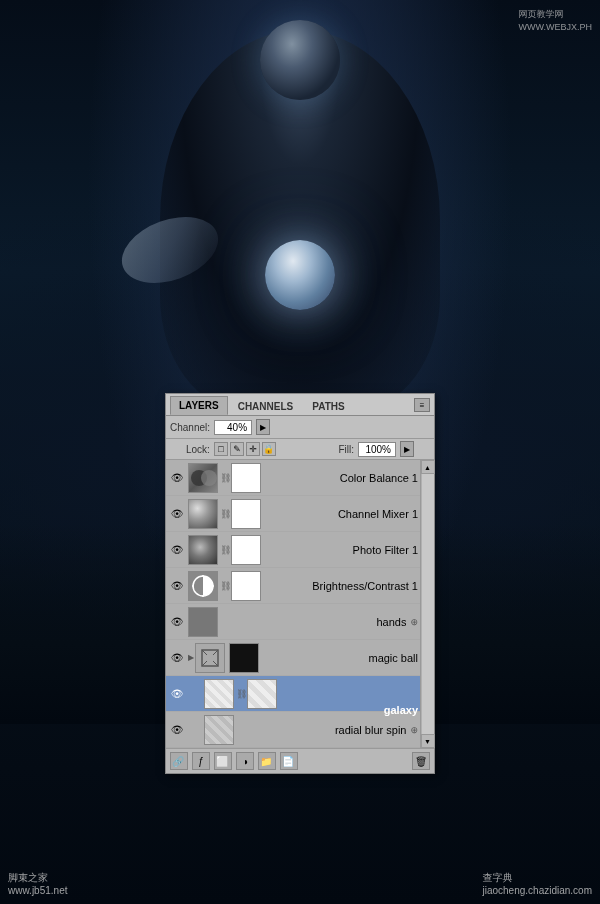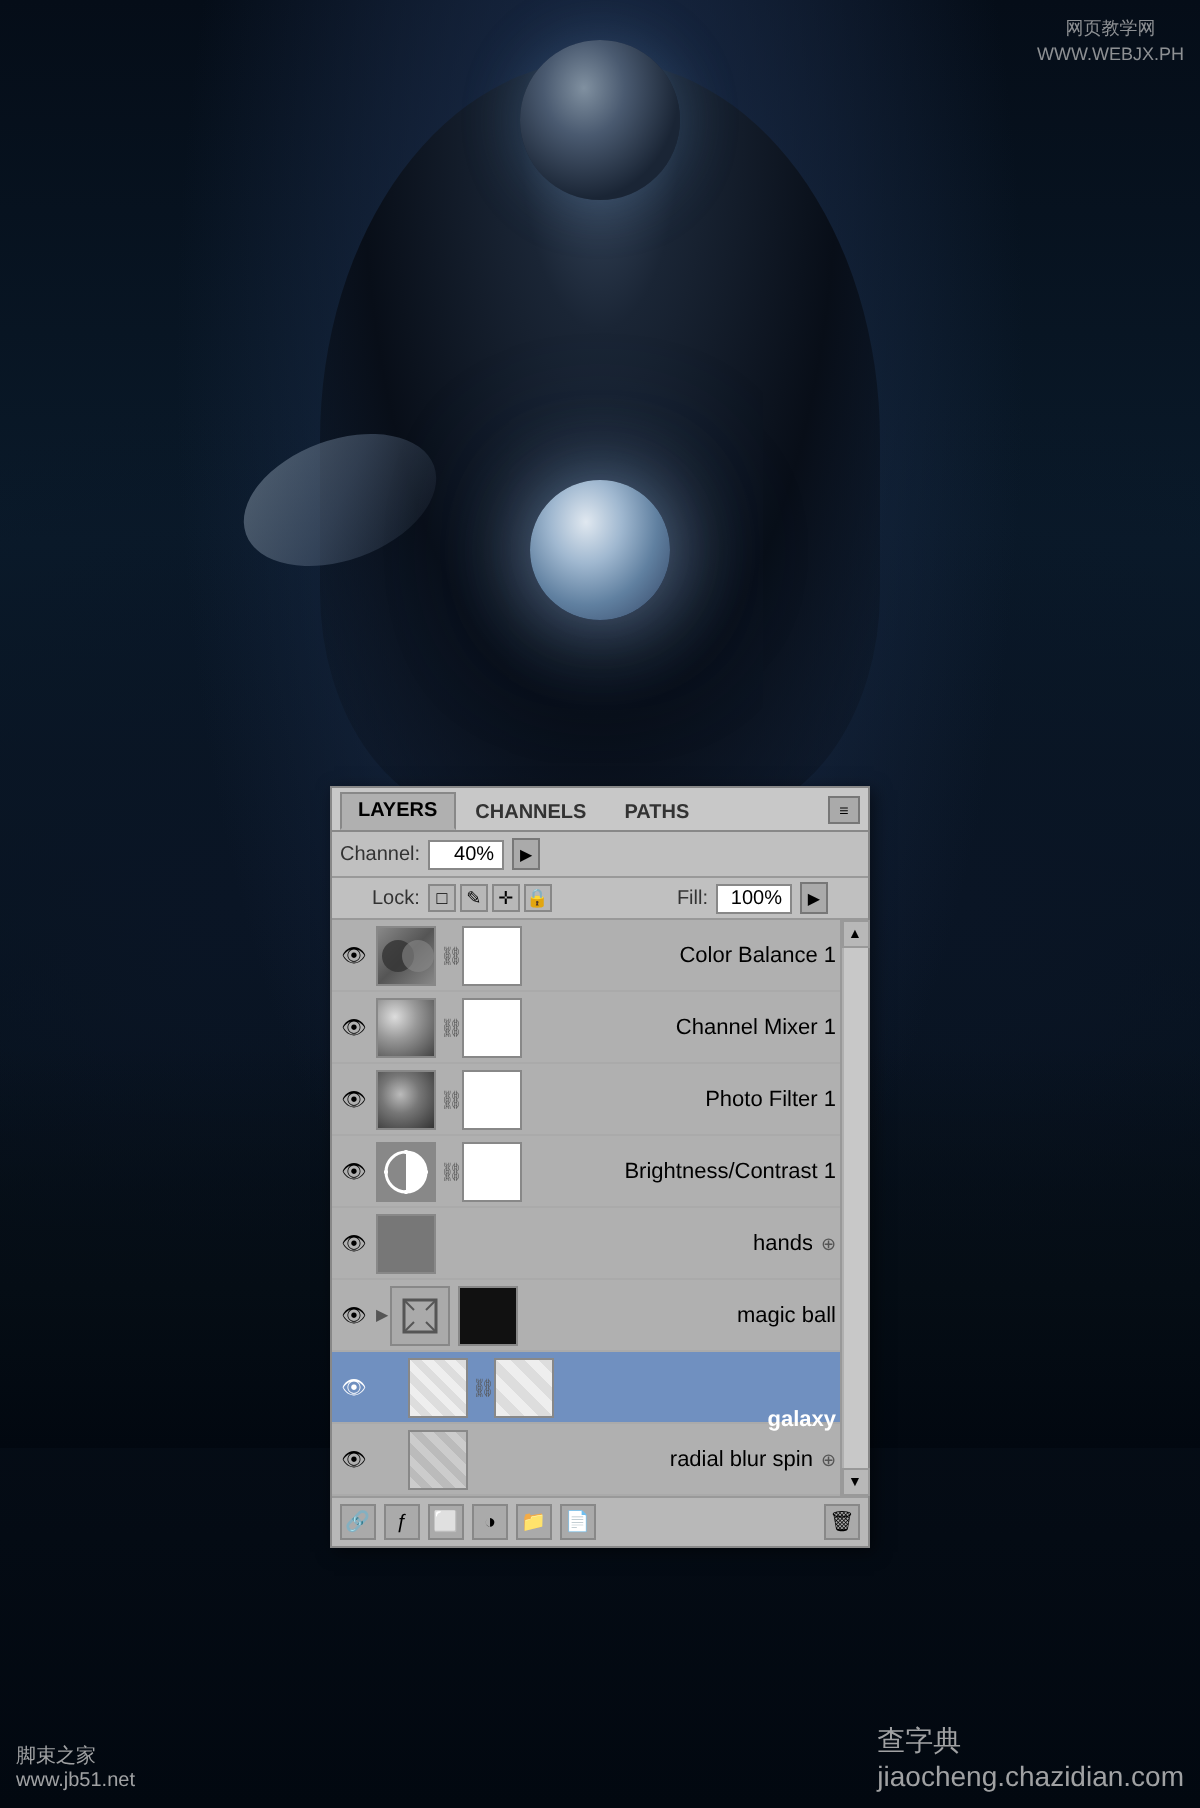--- a/index.html
+++ b/index.html
@@ -104,36 +104,36 @@
       height: 200px;
       background: linear-gradient(180deg, transparent 0%, #050d15 60%, #020810 100%);
     }
 
     
     .watermark-tl {
       position: absolute;
       top: 8px; right: 8px;
       color: rgba(200,200,200,0.7);
       font-size: 9px;
-      text-align: center;
+      text-align: left;
       line-height: 1.4;
       z-index: 5;
     }
     .watermark-bl {
       position: absolute;
       bottom: 8px; left: 8px;
       color: rgba(200,200,200,0.8);
       font-size: 10px;
       z-index: 5;
     }
     .watermark-br {
       position: absolute;
       bottom: 8px; right: 8px;
       color: rgba(200,200,200,0.8);
-      font-size: 14px;
+      font-size: 10px;
       z-index: 5;
     }
 
     
     #layers-panel {
       position: absolute;
       bottom: 130px;
       left: 165px;
       width: 270px;
       background: #b0b0b0;

